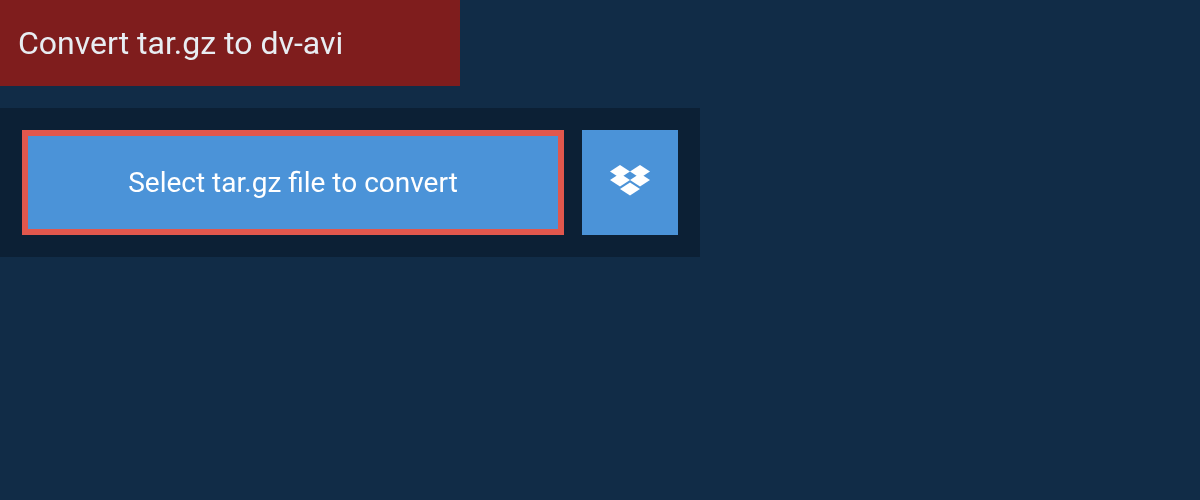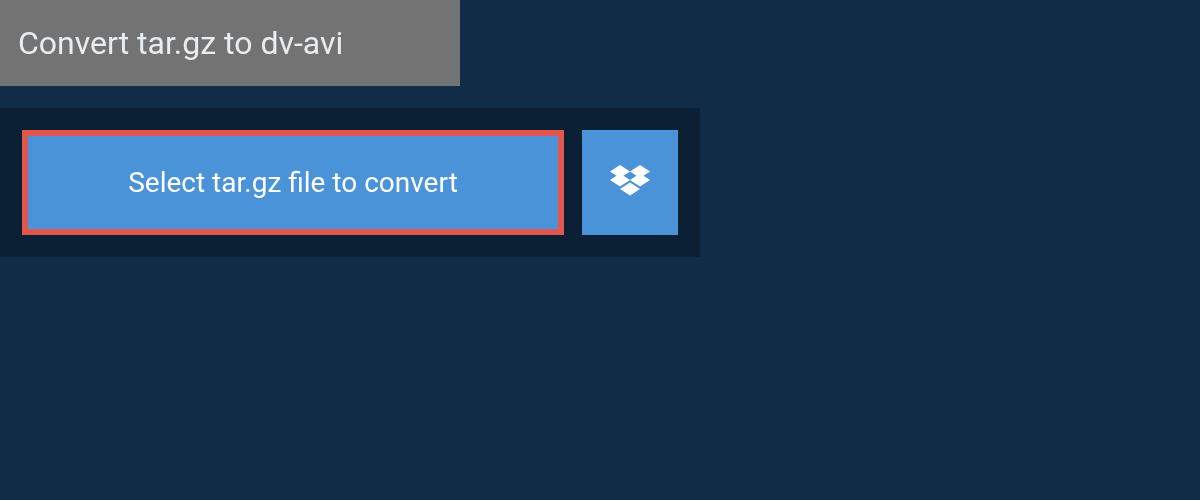--- a/index.html
+++ b/index.html
@@ -8,21 +8,21 @@
       box-sizing: border-box;
     }
     body {
       width: 1200px;
       height: 500px;
       background: #112C47;
       font-family: -apple-system, BlinkMacSystemFont, "Segoe UI", Roboto, sans-serif;
       overflow: hidden;
     }
     .title-bar {
-      background: #737373;
+      background: #7f1d1d;
       padding: 24px 18px;
       display: inline-block;
       min-width: 460px;
     }
     .title-text {
       color: #E8EDF2;
       font-size: 32px;
       font-weight: 400;
     }
     .upload-panel {

